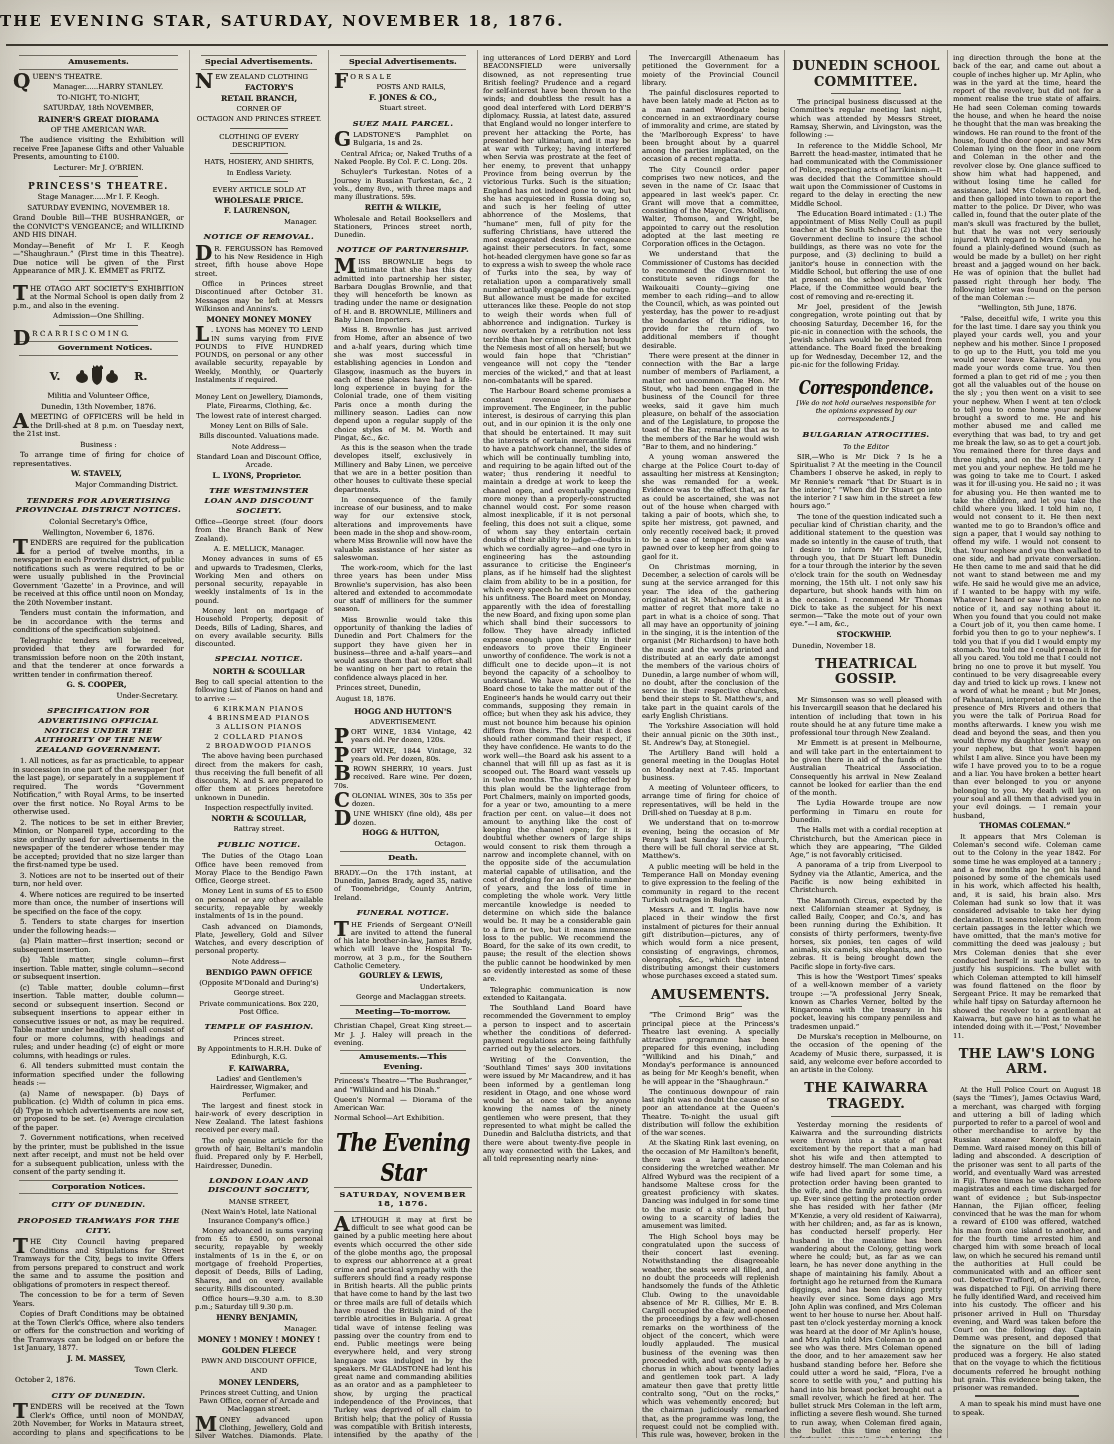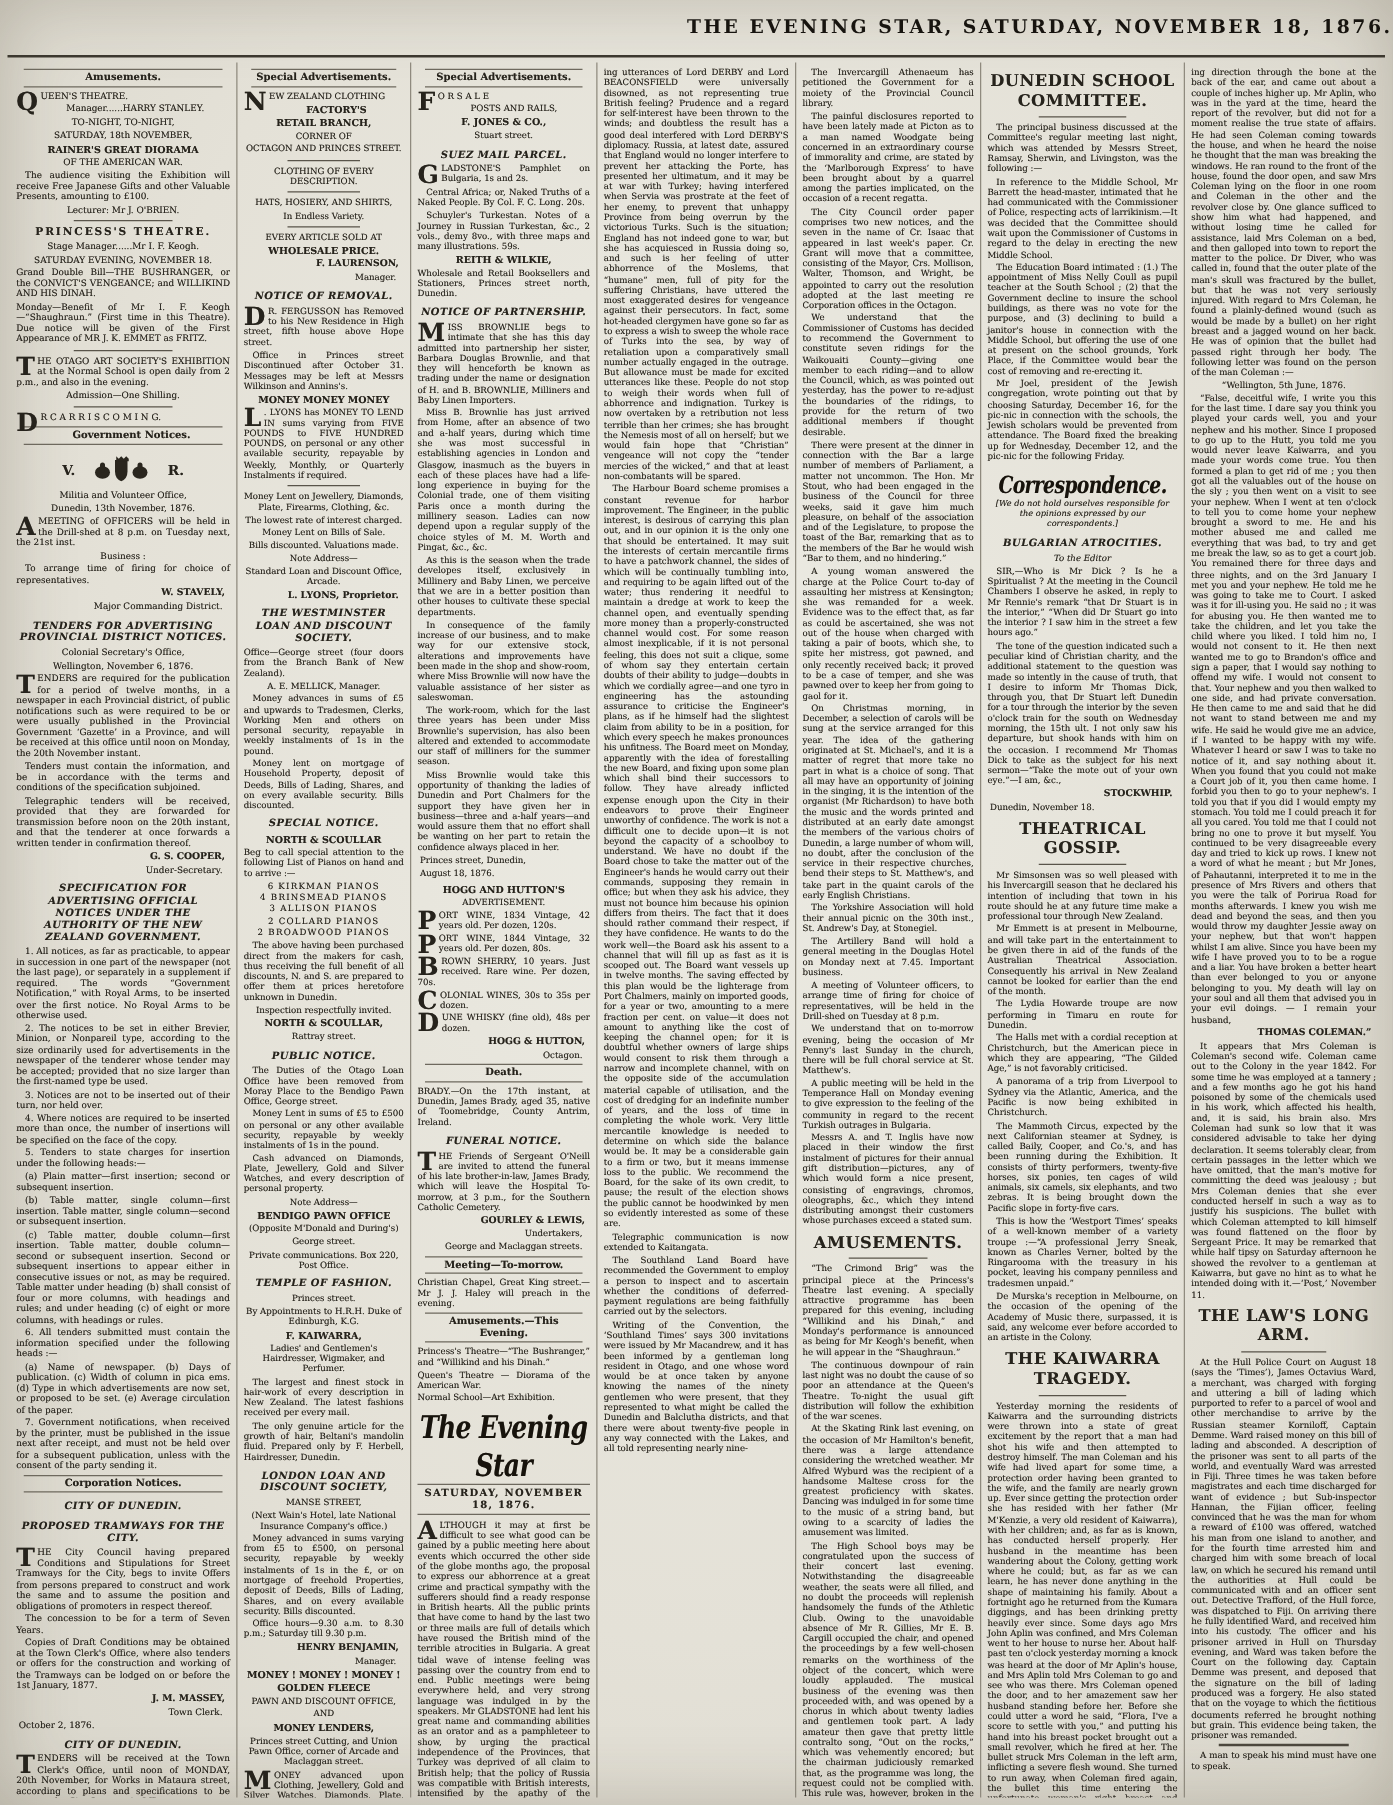--- a/index.html
+++ b/index.html
@@ -1,21 +1,21 @@
 <!DOCTYPE html>
 <html><head>
 <meta charset="utf-8">
 <style>
   html,body{margin:0;padding:0;background:#b7b3aa;}
   #page{position:relative;width:1114px;height:1444px;margin:0 auto;overflow:hidden;
     background:#e6e3da;
     background-image:radial-gradient(ellipse at 50% 40%, #ecebe3 0%, #e4e1d7 60%, #d9d6cb 100%);
     box-shadow:inset 0 0 60px rgba(70,60,40,.25);
     font-family:"DejaVu Serif", serif;color:#23201a;}
-  #masthead{position:absolute;top:12px;left:0;width:100%;text-align:right;
+  #masthead{position:absolute;top:12px;left:0;width:100%;text-align:left;
     font-size:15px;font-weight:bold;letter-spacing:2px;color:#17140f;}
   #mastrule{position:absolute;top:44px;left:6px;right:6px;height:0;border-top:2px solid #3c382f;}
   #cols{position:absolute;top:50px;left:8px;bottom:6px;display:flex;align-items:stretch;}
   .col{box-sizing:border-box;padding:2px 5px 0 5px;overflow:hidden;
     font-size:6.9px;line-height:1.2;text-align:justify;color:#26231c;
     text-shadow:0 0 .4px rgba(30,25,15,.45);}
   .col:not(:last-child){border-right:1px solid #8f8a7e;}
   .col:nth-child(1){width:182px;font-size:7.1px;}
   .col:nth-child(2){width:139px;}
   .col:nth-child(3){width:149px;}
@@ -27,21 +27,21 @@
     border-top:1px solid #6e695e;border-bottom:1px solid #6e695e;}
   .head{font-size:8px;font-weight:bold;text-align:center;letter-spacing:.4px;margin:6px 2px 3px 2px;font-style:italic;}
   .bighead{font-size:13px;font-weight:bold;text-align:center;letter-spacing:.4px;margin:6px 0 2px 0;}
   .center{text-align:center;margin:2px 0;}
   .c-s1{font-size:8.5px;font-weight:bold;letter-spacing:1.5px;}
   .c-s2{font-size:7.6px;font-weight:bold;}
   .c-it{font-style:italic;}
   .para{margin:2px 0;text-indent:7px;}
   .para.noind{text-indent:0;}
   .dropcap{float:left;font-size:20px;line-height:16px;font-weight:bold;margin:0 2px 0 0;}
-  .sig{text-align:right;margin:2px 4px 2px 0;font-weight:bold;font-size:7.4px;}
+  .sig{text-align:center;margin:2px 4px 2px 0;font-weight:bold;font-size:7.4px;}
   .sigplain{text-align:right;margin:1px 6px 2px 0;}
   .leftnote{text-align:left;margin:1px 0 3px 2px;}
   .rule{width:46%;margin:4px auto;border-top:1px solid #59544a;height:0;}
   .rule2{width:70%;margin:3px auto;border-top:2px solid #4c473d;height:0;}
   .nameplate{font-size:20px;font-weight:bold;font-style:italic;text-align:center;margin:10px 0 2px 0;
     color:#17130c;transform:scaleY(1.25);letter-spacing:-.5px;}
   .dateline{font-size:8px;font-weight:bold;text-align:center;letter-spacing:1px;margin:6px 0 4px 0;
     border-top:1px solid #6e695e;border-bottom:1px solid #6e695e;padding:2px 0;}
   .disc{font-size:6.6px;text-align:center;font-style:italic;margin:3px 2px;}
   .crest{display:flex;justify-content:center;align-items:center;gap:14px;margin:6px 0 2px 0;}
@@ -242,21 +242,21 @@
         <div class="para noind">BRADY.—On the 17th instant, at Dunedin, James Brady, aged 35, native of Toomebridge, County Antrim, Ireland.</div>
         <div class="head">FUNERAL NOTICE.</div>
         <div class="para noind"><span class="dropcap">T</span>HE Friends of Sergeant O'Neill are invited to attend the funeral of his late brother-in-law, James Brady, which will leave the Hospital To-morrow, at 3 p.m., for the Southern Catholic Cemetery.</div>
         <div class="sig">GOURLEY &amp; LEWIS,</div>
         <div class="sigplain">Undertakers,</div>
         <div class="sigplain">George and Maclaggan streets.</div>
         <div class="shead">Meeting—To-morrow.</div>
         <div class="para noind">Christian Chapel, Great King street.—Mr J. J. Haley will preach in the evening.</div>
         <div class="shead">Amusements.—This Evening.</div>
         <div class="para noind">Princess's Theatre—“The Bushranger,” and “Willikind and his Dinah.”</div>
-        <div class="para noind">Queen's Theatre — Diorama of the American War.</div>
+        <div class="para noind">Queen's Normal — Diorama of the American War.</div>
         <div class="para noind">Normal School—Art Exhibition.</div>
         <div class="nameplate">The Evening Star</div>
         <div class="dateline">SATURDAY, NOVEMBER 18, 1876.</div>
         <div class="para noind"><span class="dropcap">A</span>LTHOUGH it may at first be difficult to see what good can be gained by a public meeting here about events which occurred the other side of the globe months ago, the proposal to express our abhorrence at a great crime and practical sympathy with the sufferers should find a ready response in British hearts.  All the public prints that have come to hand by the last two or three mails are full of details which have roused the British mind of the terrible atrocities in Bulgaria.  A great tidal wave of intense feeling was passing over the country from end to end.  Public meetings were being everywhere held, and very strong language was indulged in by the speakers.  Mr GLADSTONE had lent his great name and commanding abilities as an orator and as a pamphleteer to show, by urging the practical independence of the Provinces, that Turkey was deprived of all claim to British help; that the policy of Russia was compatible with British interests, intensified by the apathy of the Ambassador at Constantinople and the supineness of the Government.  There is no reason to suppose the movement was one of mere party; strong Conservatives have joined in it.  When it is remembered that the threaten-</div>
       </div>
       <div class="col">
         <div class="para noind">ing utterances of Lord DERBY and Lord BEACONSFIELD were universally disowned, as not representing true British feeling?  Prudence and a regard for self-interest have been thrown to the winds; and doubtless the result has a good deal interfered with Lord DERBY'S diplomacy.  Russia, at latest date, assured that England would no longer interfere to prevent her attacking the Porte, has presented her ultimatum, and it may be at war with Turkey; having interfered when Servia was prostrate at the feet of her enemy, to prevent that unhappy Province from being overrun by the victorious Turks.  Such is the situation; England has not indeed gone to war, but she has acquiesced in Russia doing so, and such is her feeling of utter abhorrence of the Moslems, that “humane” men, full of pity for the suffering Christians, have uttered the most exaggerated desires for vengeance against their persecutors.  In fact, some hot-headed clergymen have gone so far as to express a wish to sweep the whole race of Turks into the sea, by way of retaliation upon a comparatively small number actually engaged in the outrage.  But allowance must be made for excited utterances like these.  People do not stop to weigh their words when full of abhorrence and indignation.  Turkey is now overtaken by a retribution not less terrible than her crimes; she has brought the Nemesis most of all on herself; but we would fain hope that “Christian” vengeance will not copy the “tender mercies of the wicked,” and that at least non-combatants will be spared.</div>
         <div class="para">The Harbour Board scheme promises a constant revenue for harbor improvement.  The Engineer, in the public interest, is desirous of carrying this plan out, and in our opinion it is the only one that should be entertained.  It may suit the interests of certain mercantile firms to have a patchwork channel, the sides of which will be continually tumbling into, and requiring to be again lifted out of the water; thus rendering it needful to maintain a dredge at work to keep the channel open, and eventually spending more money than a properly-constructed channel would cost.  For some reason almost inexplicable, if it is not personal feeling, this does not suit a clique, some of whom say they entertain certain doubts of their ability to judge—doubts in which we cordially agree—and one tyro in engineering has the astounding assurance to criticise the Engineer's plans, as if he himself had the slightest claim from ability to be in a position, for which every speech he makes pronounces his unfitness.  The Board meet on Monday, apparently with the idea of forestalling the new Board, and fixing upon some plan which shall bind their successors to follow.  They have already inflicted expense enough upon the City in their endeavors to prove their Engineer unworthy of confidence.  The work is not a difficult one to decide upon—it is not beyond the capacity of a schoolboy to understand.  We have no doubt if the Board chose to take the matter out of the Engineer's hands he would carry out their commands, supposing they remain in office; but when they ask his advice, they must not bounce him because his opinion differs from theirs.  The fact that it does should rather command their respect, if they have confidence.  He wants to do the work well—the Board ask his assent to a channel that will fill up as fast as it is scooped out.  The Board want vessels up in twelve months.  The saving effected by this plan would be the lighterage from Port Chalmers, mainly on imported goods, for a year or two, amounting to a mere fraction per cent. on value—it does not amount to anything like the cost of keeping the channel open; for it is doubtful whether owners of large ships would consent to risk them through a narrow and incomplete channel, with on the opposite side of the accumulation material capable of utilisation, and the cost of dredging for an indefinite number of years, and the loss of time in completing the whole work.  Very little mercantile knowledge is needed to determine on which side the balance would be.  It may be a considerable gain to a firm or two, but it means immense loss to the public.  We recommend the Board, for the sake of its own credit, to pause; the result of the election shows the public cannot be hoodwinked by men so evidently interested as some of these are.</div>
         <div class="para">Telegraphic communication is now extended to Kaitangata.</div>
         <div class="para">The Southland Land Board have recommended the Government to employ a person to inspect and to ascertain whether the conditions of deferred-payment regulations are being faithfully carried out by the selectors.</div>

